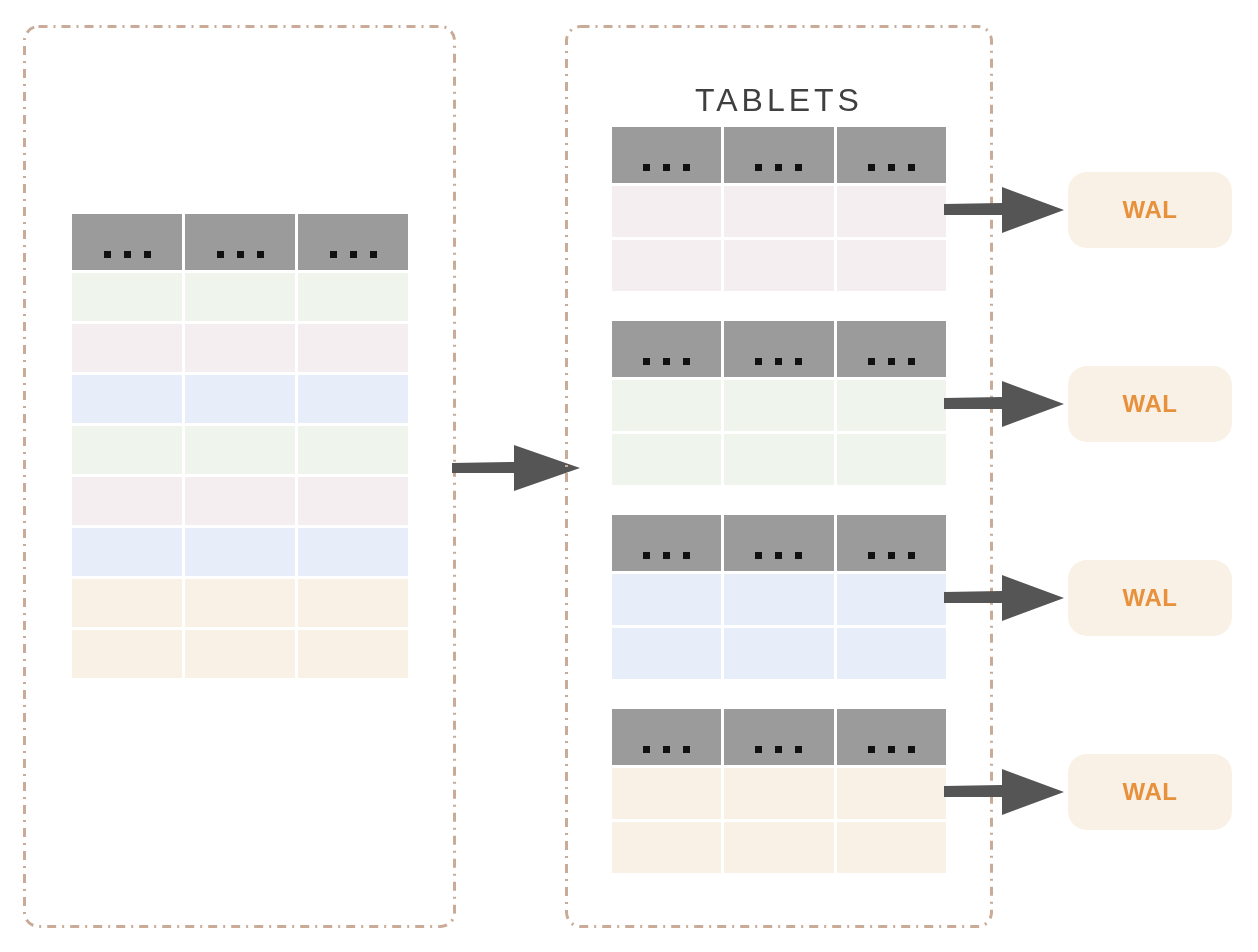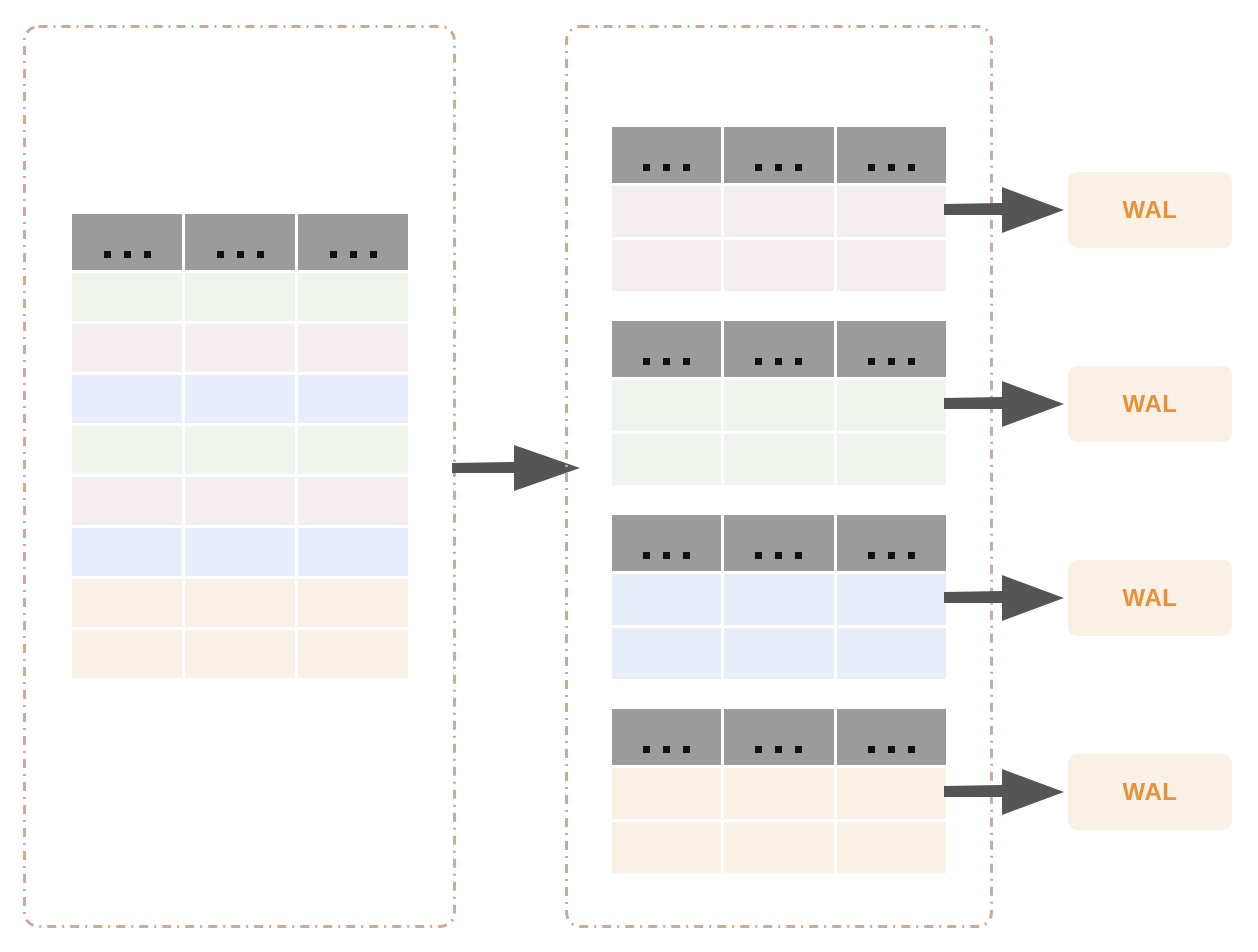--- a/index.html
+++ b/index.html
@@ -115,21 +115,21 @@
   #arrow-wal-2 { top: 572px; }
   #arrow-wal-3 { top: 766px; }
 
   
   .wal-box {
     position: absolute;
     left: 1068px;
     width: 164px;
     height: 76px;
     background: #faf1e6;
-    border-radius: 9px;
+    border-radius: 19px;
     display: flex;
     align-items: center;
     justify-content: center;
     color: #e8913c;
     font-size: 24px;
     font-weight: bold;
     letter-spacing: 0.5px;
     font-family: "Liberation Sans", sans-serif;
   }
   #wal-0 { top: 172px; }
@@ -215,20 +215,21 @@
   </div>
 
   <svg class="arrow" id="arrow-main" viewBox="0 0 130 56">
     <path d="M0,23 L62,22 L62,5 L128,28 L62,51 L62,33 L0,33 Z" fill="#555555"></path>
   </svg>
 
   <div class="panel" id="panel-tablets">
     <svg class="panel-border" width="428" height="903" viewBox="0 0 428 903">
       <rect x="1.5" y="1.5" width="425" height="900" rx="14" ry="14" fill="none" stroke="#c9ab98" stroke-width="3" stroke-dasharray="9 6 2 6" stroke-linecap="butt"></rect>
     </svg>
+    <div class="panel-title">TABLETS</div>
   </div>
 
   <div class="gtable tablet" id="tablet-0">
     <div class="grow header">
       <div class="gcell">
         <span class="dots">
           <span class="dot"></span>
             <span class="dot"></span>
             <span class="dot"></span>
         </span>

